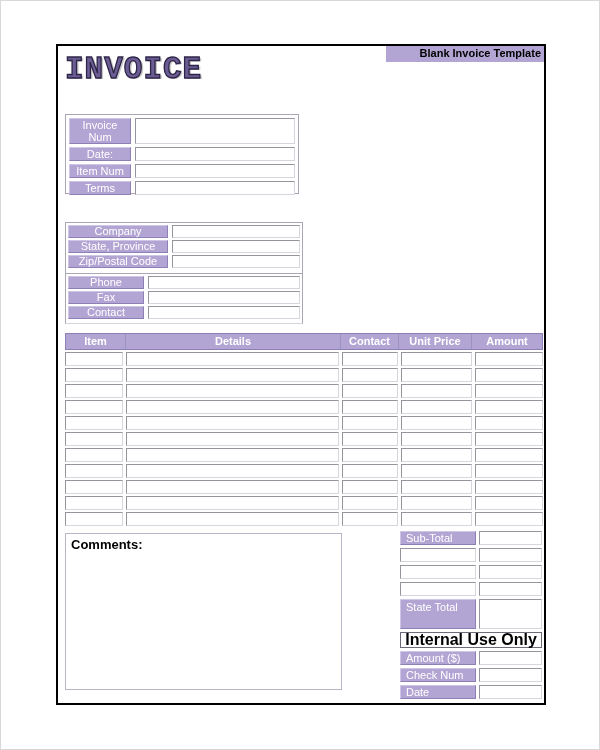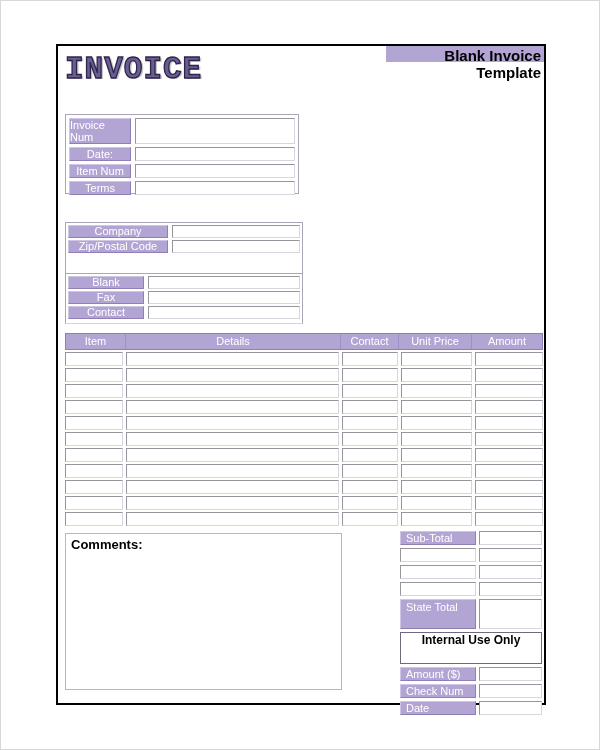--- a/index.html
+++ b/index.html
@@ -9,69 +9,69 @@
     --title-fill:#6b5c94;
     --title-outline:#2d2547;
   }
   *{box-sizing:border-box; font-family:"Liberation Sans", sans-serif;}
   html,body{margin:0;padding:0;background:#fff;}
   .canvas{position:relative;width:600px;height:750px;background:#fff;border:1px solid #d8d8d8;overflow:hidden;}
   .page{position:absolute;left:55px;top:43px;width:490px;height:661px;border:2px solid #000;background:#fff;}
 
   
   .badge{position:absolute;top:0;right:0;width:158px;height:16px;background:var(--lav);
-         color:#000;font-weight:bold;font-size:15px;text-align:right;padding:1px 3px 0 0;letter-spacing:0;}
+         color:#000;font-weight:bold;font-size:11px;text-align:right;padding:1px 3px 0 0;letter-spacing:0;}
   .title{position:absolute;left:7px;top:6px;margin:0;font-size:31px;font-weight:900;letter-spacing:1px;
          color:var(--title-fill);-webkit-text-stroke:1.3px var(--title-outline);
          text-shadow:2px 1px 0 #c9c9c9;font-family:Liberation Mono, monospace;}
 
   
   .group{position:absolute;border:1px solid #aaa6b6;padding:3px;background:#fff;}
   .g1{left:7px;top:68px;width:234px;height:80px;}
   .g2{left:7px;top:156px;width:238px;height:65px;padding:2px;margin-top:20px;}
   .g3{left:7px;top:227px;width:238px;height:51px;padding:2px;border-bottom-color:#d6d3dc;}
   .frow{display:flex;margin-bottom:3px;height:14px;}
   .g2 .frow,.g3 .frow{margin-bottom:2px;height:13px;}
   .frow.tall{height:26px;}
   .flabel{background:var(--lav);color:#fff;font-size:11px;line-height:1.1;
-          display:flex;align-items:center;justify-content:center;
+          display:flex;align-items:center;justify-content:center;text-align:center;
           border:1px solid;border-color:var(--lav-light) var(--lav-dark) var(--lav-dark) var(--lav-light);}
   .g1 .flabel{width:62px;}
   .g2 .flabel{width:100px;}
   .g3 .flabel{width:76px;}
   .ffield{flex:1;margin-left:4px;background:#fff;border:1px solid;
           border-color:#98949e #d8d5de #d8d5de #98949e;}
 
   
   .table{position:absolute;left:7px;top:287px;width:478px;}
   .thead{display:grid;grid-template-columns:60px 215px 58px 73px 1fr;height:17px;
          background:var(--lav);border:1px solid var(--lav-dark);}
-  .thcell{color:#fff;font-weight:normal;font-size:11px;text-align:center;line-height:15px;
+  .thcell{color:#fff;font-weight:bold;font-size:11px;text-align:center;line-height:15px;
           border-right:1px solid #9d90c2;}
   .thcell:last-child{border-right:none;}
   .trow{display:grid;grid-template-columns:58px 213px 56px 71px 1fr;column-gap:3px;height:14px;margin-top:2px;}
   .tcell{background:#fff;border:1px solid;border-color:#98949e #d8d5de #d8d5de #98949e;}
 
   
   .comments{position:absolute;left:7px;top:487px;width:277px;height:157px;
             border:1px solid #b9b4c6;font-weight:bold;font-size:13px;color:#000;padding:3px 5px;}
 
   
   .totals{position:absolute;left:342px;top:485px;width:142px;}
   .totrow{display:flex;height:14px;margin-bottom:3px;}
   .totrow.grand{height:30px;}
   .tot-label{width:76px;background:var(--lav);color:#fff;font-size:11px;line-height:13px;
              padding-left:5px;overflow:hidden;
              border:1px solid;border-color:var(--lav-light) var(--lav-dark) var(--lav-dark) var(--lav-light);}
   .totrow.grand .tot-label{line-height:14px;padding-top:0;}
   .tot-label.empty{background:#fff;border-color:#98949e #d8d5de #d8d5de #98949e;}
   .tot-field{flex:1;margin-left:3px;background:#fff;border:1px solid;
              border-color:#98949e #d8d5de #d8d5de #98949e;}
-  .internal-title{height:32px;border:1px solid #6e6a78;background:#fff;color:#000;
-                  font-weight:bold;font-size:12px;text-align:center;line-height:14px;margin-bottom:3px;}
+  .internal-title{height:16px;border:1px solid #6e6a78;background:#fff;color:#000;
+                  font-weight:bold;font-size:16px;text-align:center;line-height:14px;margin-bottom:3px;}
 </style>
 </head>
 <body>
 
 <div class="canvas">
   <div class="page">
 
     <div class="badge">Blank Invoice Template</div>
     <h1 class="title">INVOICE</h1>
 
@@ -93,28 +93,32 @@
         <div class="ffield"></div>
       </div>
     </div>
 
     <div class="group g2">
       <div class="frow">
         <div class="flabel">Company</div>
         <div class="ffield"></div>
       </div>
       <div class="frow">
+        <div class="flabel">State, Province</div>
+        <div class="ffield"></div>
+      </div>
+      <div class="frow">
         <div class="flabel">Zip/Postal Code</div>
         <div class="ffield"></div>
       </div>
     </div>
 
     <div class="group g3">
       <div class="frow">
-        <div class="flabel">Blank</div>
+        <div class="flabel">Phone</div>
         <div class="ffield"></div>
       </div>
       <div class="frow">
         <div class="flabel">Fax</div>
         <div class="ffield"></div>
       </div>
       <div class="frow">
         <div class="flabel">Contact</div>
         <div class="ffield"></div>
       </div>

